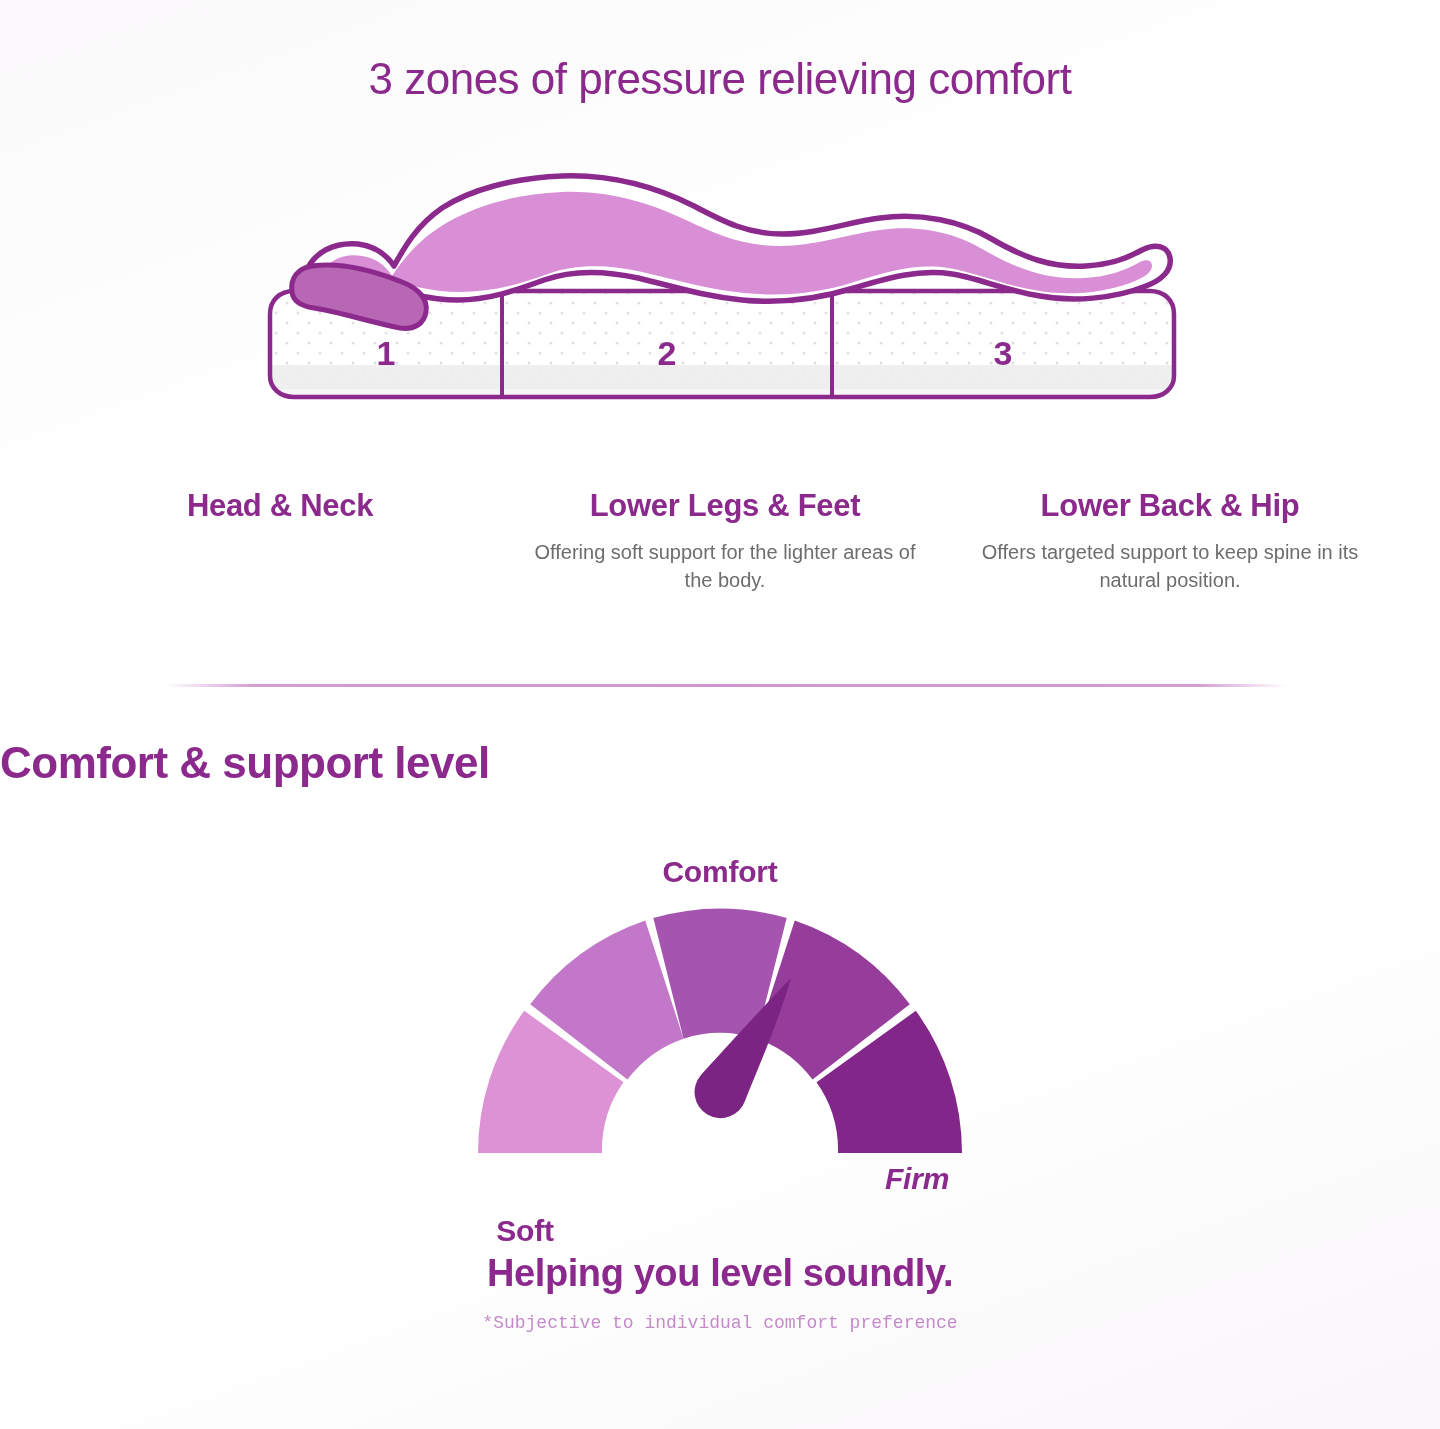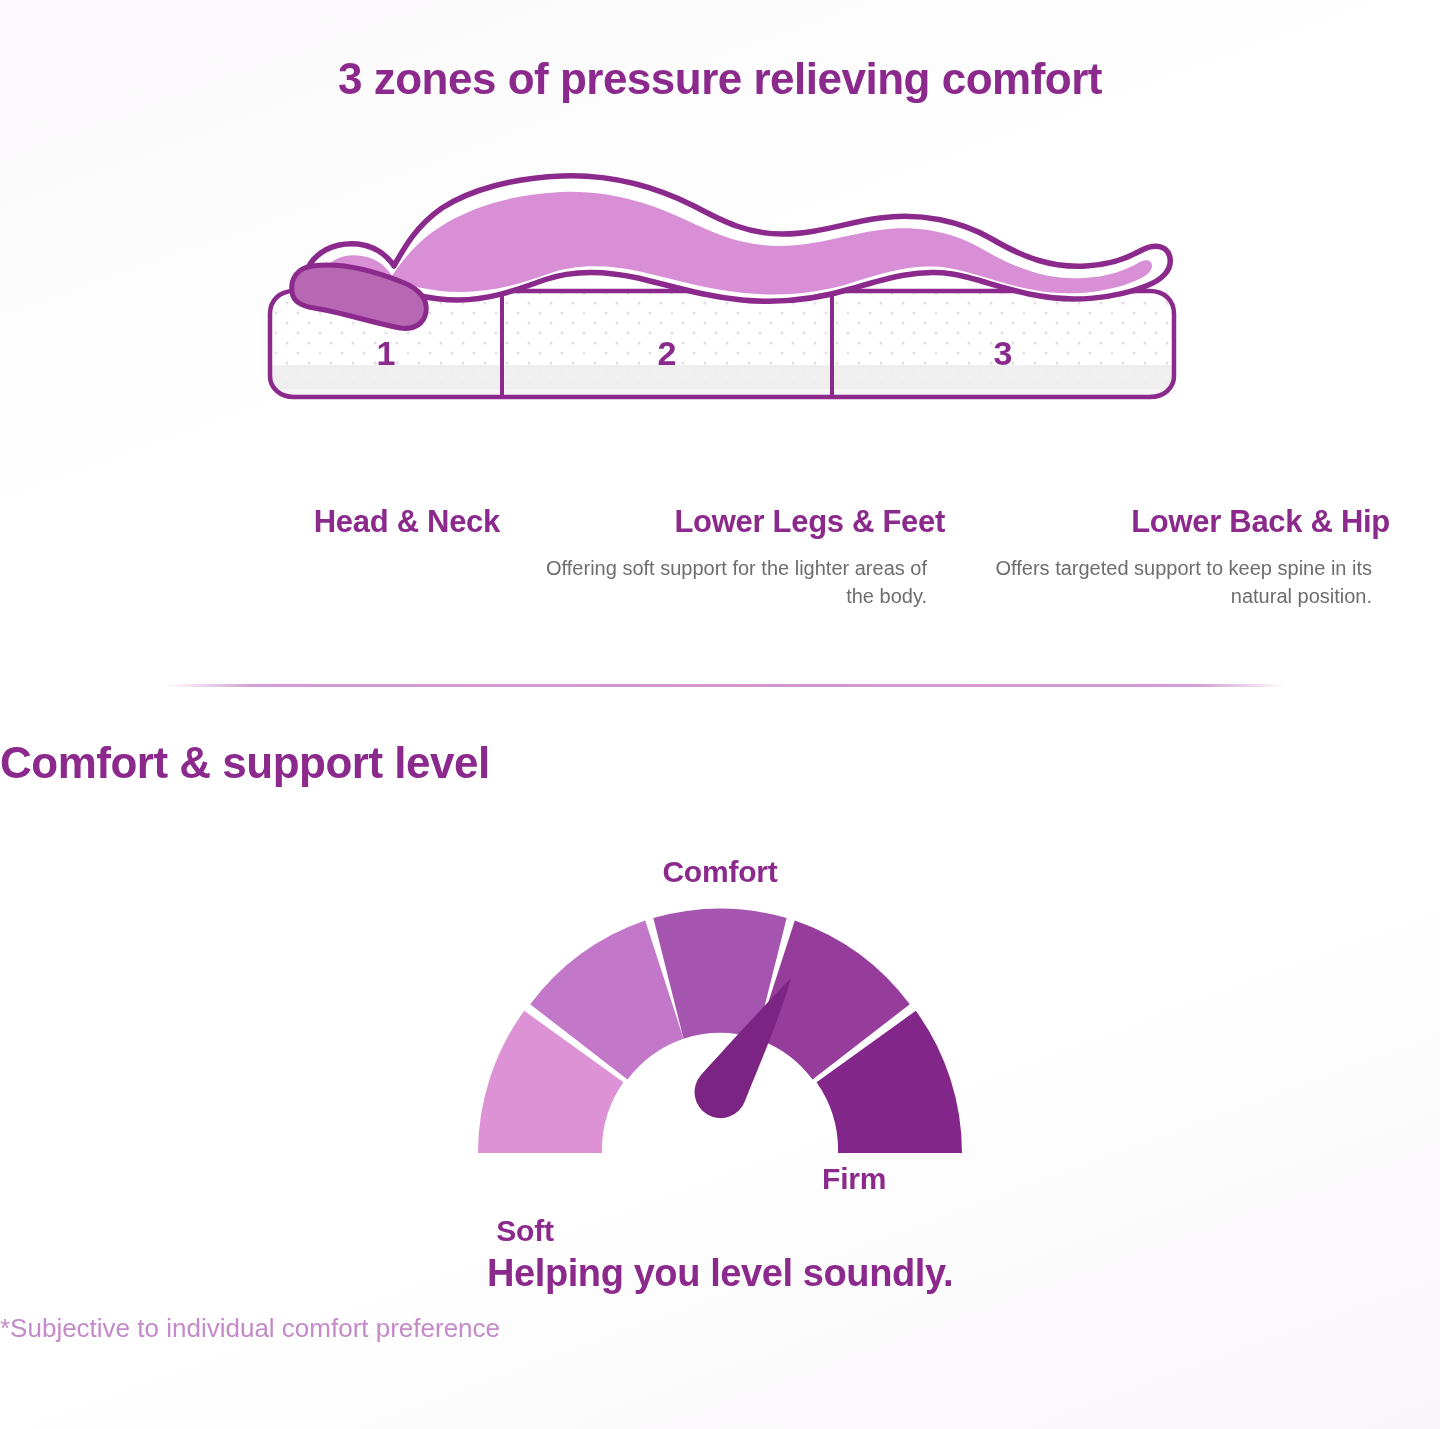--- a/index.html
+++ b/index.html
@@ -22,21 +22,21 @@
 
   
 
   .zones-title {
     position: absolute;
     top: 54px;
     left: 0;
     width: 1440px;
     text-align: center;
     font-size: 44px;
-    font-weight: bold;
+    font-weight: normal;
     letter-spacing: -0.5px;
     color: #8b2a8c;
   }
 
   .mattress-wrap {
     position: absolute;
     top: 160px;
     left: 262px;
     width: 920px;
     height: 250px;
@@ -46,22 +46,21 @@
   .zone-cols {
     position: absolute;
     top: 488px;
     left: 60px;
     width: 1330px;
     display: flex;
     justify-content: space-between;
   }
   .zone-col {
     width: 440px;
-    text-align: right;
-    margin-top: 16px;
+    text-align: center;
   }
   .zone-col h3 {
     font-size: 31px;
     font-weight: bold;
     color: #8b2a8c;
     letter-spacing: -0.3px;
     line-height: 1.15;
     margin-bottom: 14px;
   }
   .zone-col p {
@@ -112,40 +111,42 @@
 
   .gauge-label {
     position: absolute;
     font-size: 30px;
     font-weight: bold;
     color: #8b2a8c;
     letter-spacing: -0.2px;
   }
   .gauge-label.medium { top: 855px; left: 0; width: 1440px; text-align: center; }
   .gauge-label.soft   { top: 1214px; left: 430px; width: 190px; text-align: center; }
-  .gauge-label.firm   { top: 1162px; left: 822px; width: 190px; text-align: left; }
+  .gauge-label.firm   { top: 1162px; left: 822px; width: 190px; text-align: center; font-style: italic; }
 
   .closing {
     position: absolute;
     top: 1252px;
     left: 0;
     width: 1440px;
     text-align: center;
     font-size: 38px;
     font-weight: bold;
     letter-spacing: -0.4px;
     color: #8b2a8c;
   }
   .footnote {
     position: absolute;
     top: 1313px;
     left: 0;
     width: 1440px;
-    font-size: 26px;
+    text-align: center;
+    font-size: 18px;
     color: #c48ac9;
+    font-family: Liberation Mono, monospace;
   }
 </style>
 </head>
 <body>
 
 <div class="page">
 
   <div class="zones-title">3 zones of pressure relieving comfort</div>
 
   <div class="mattress-wrap">

